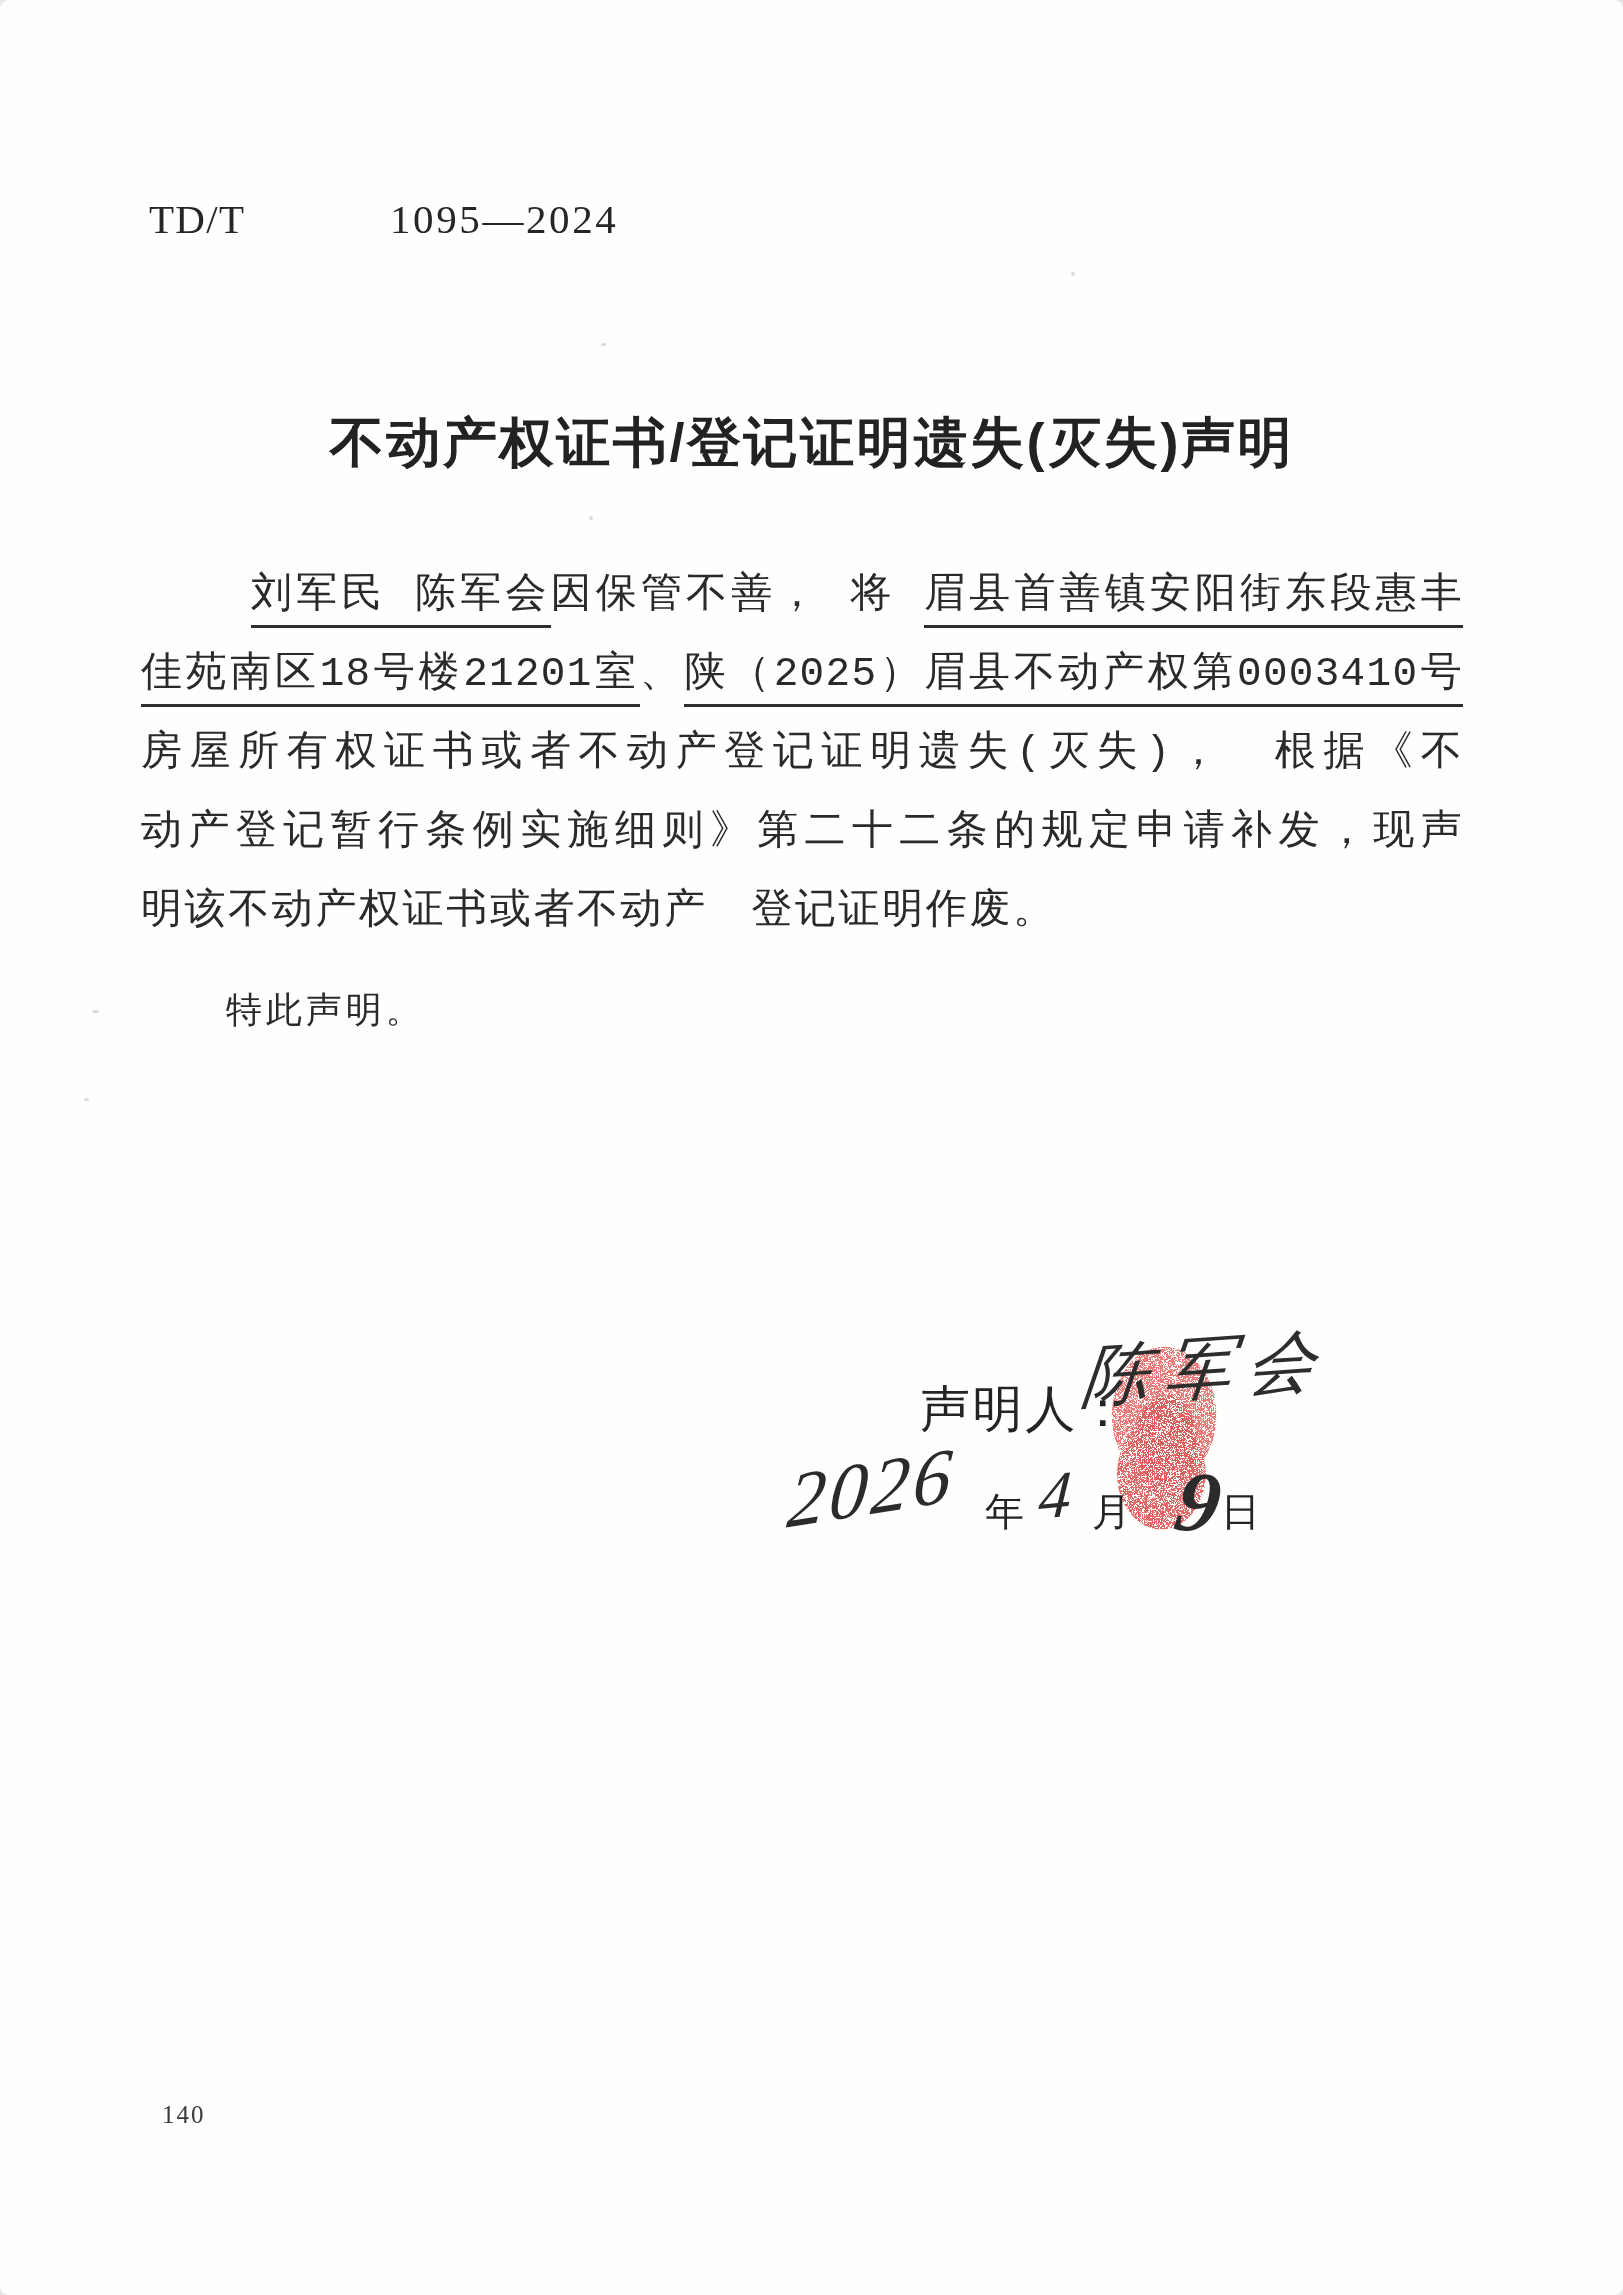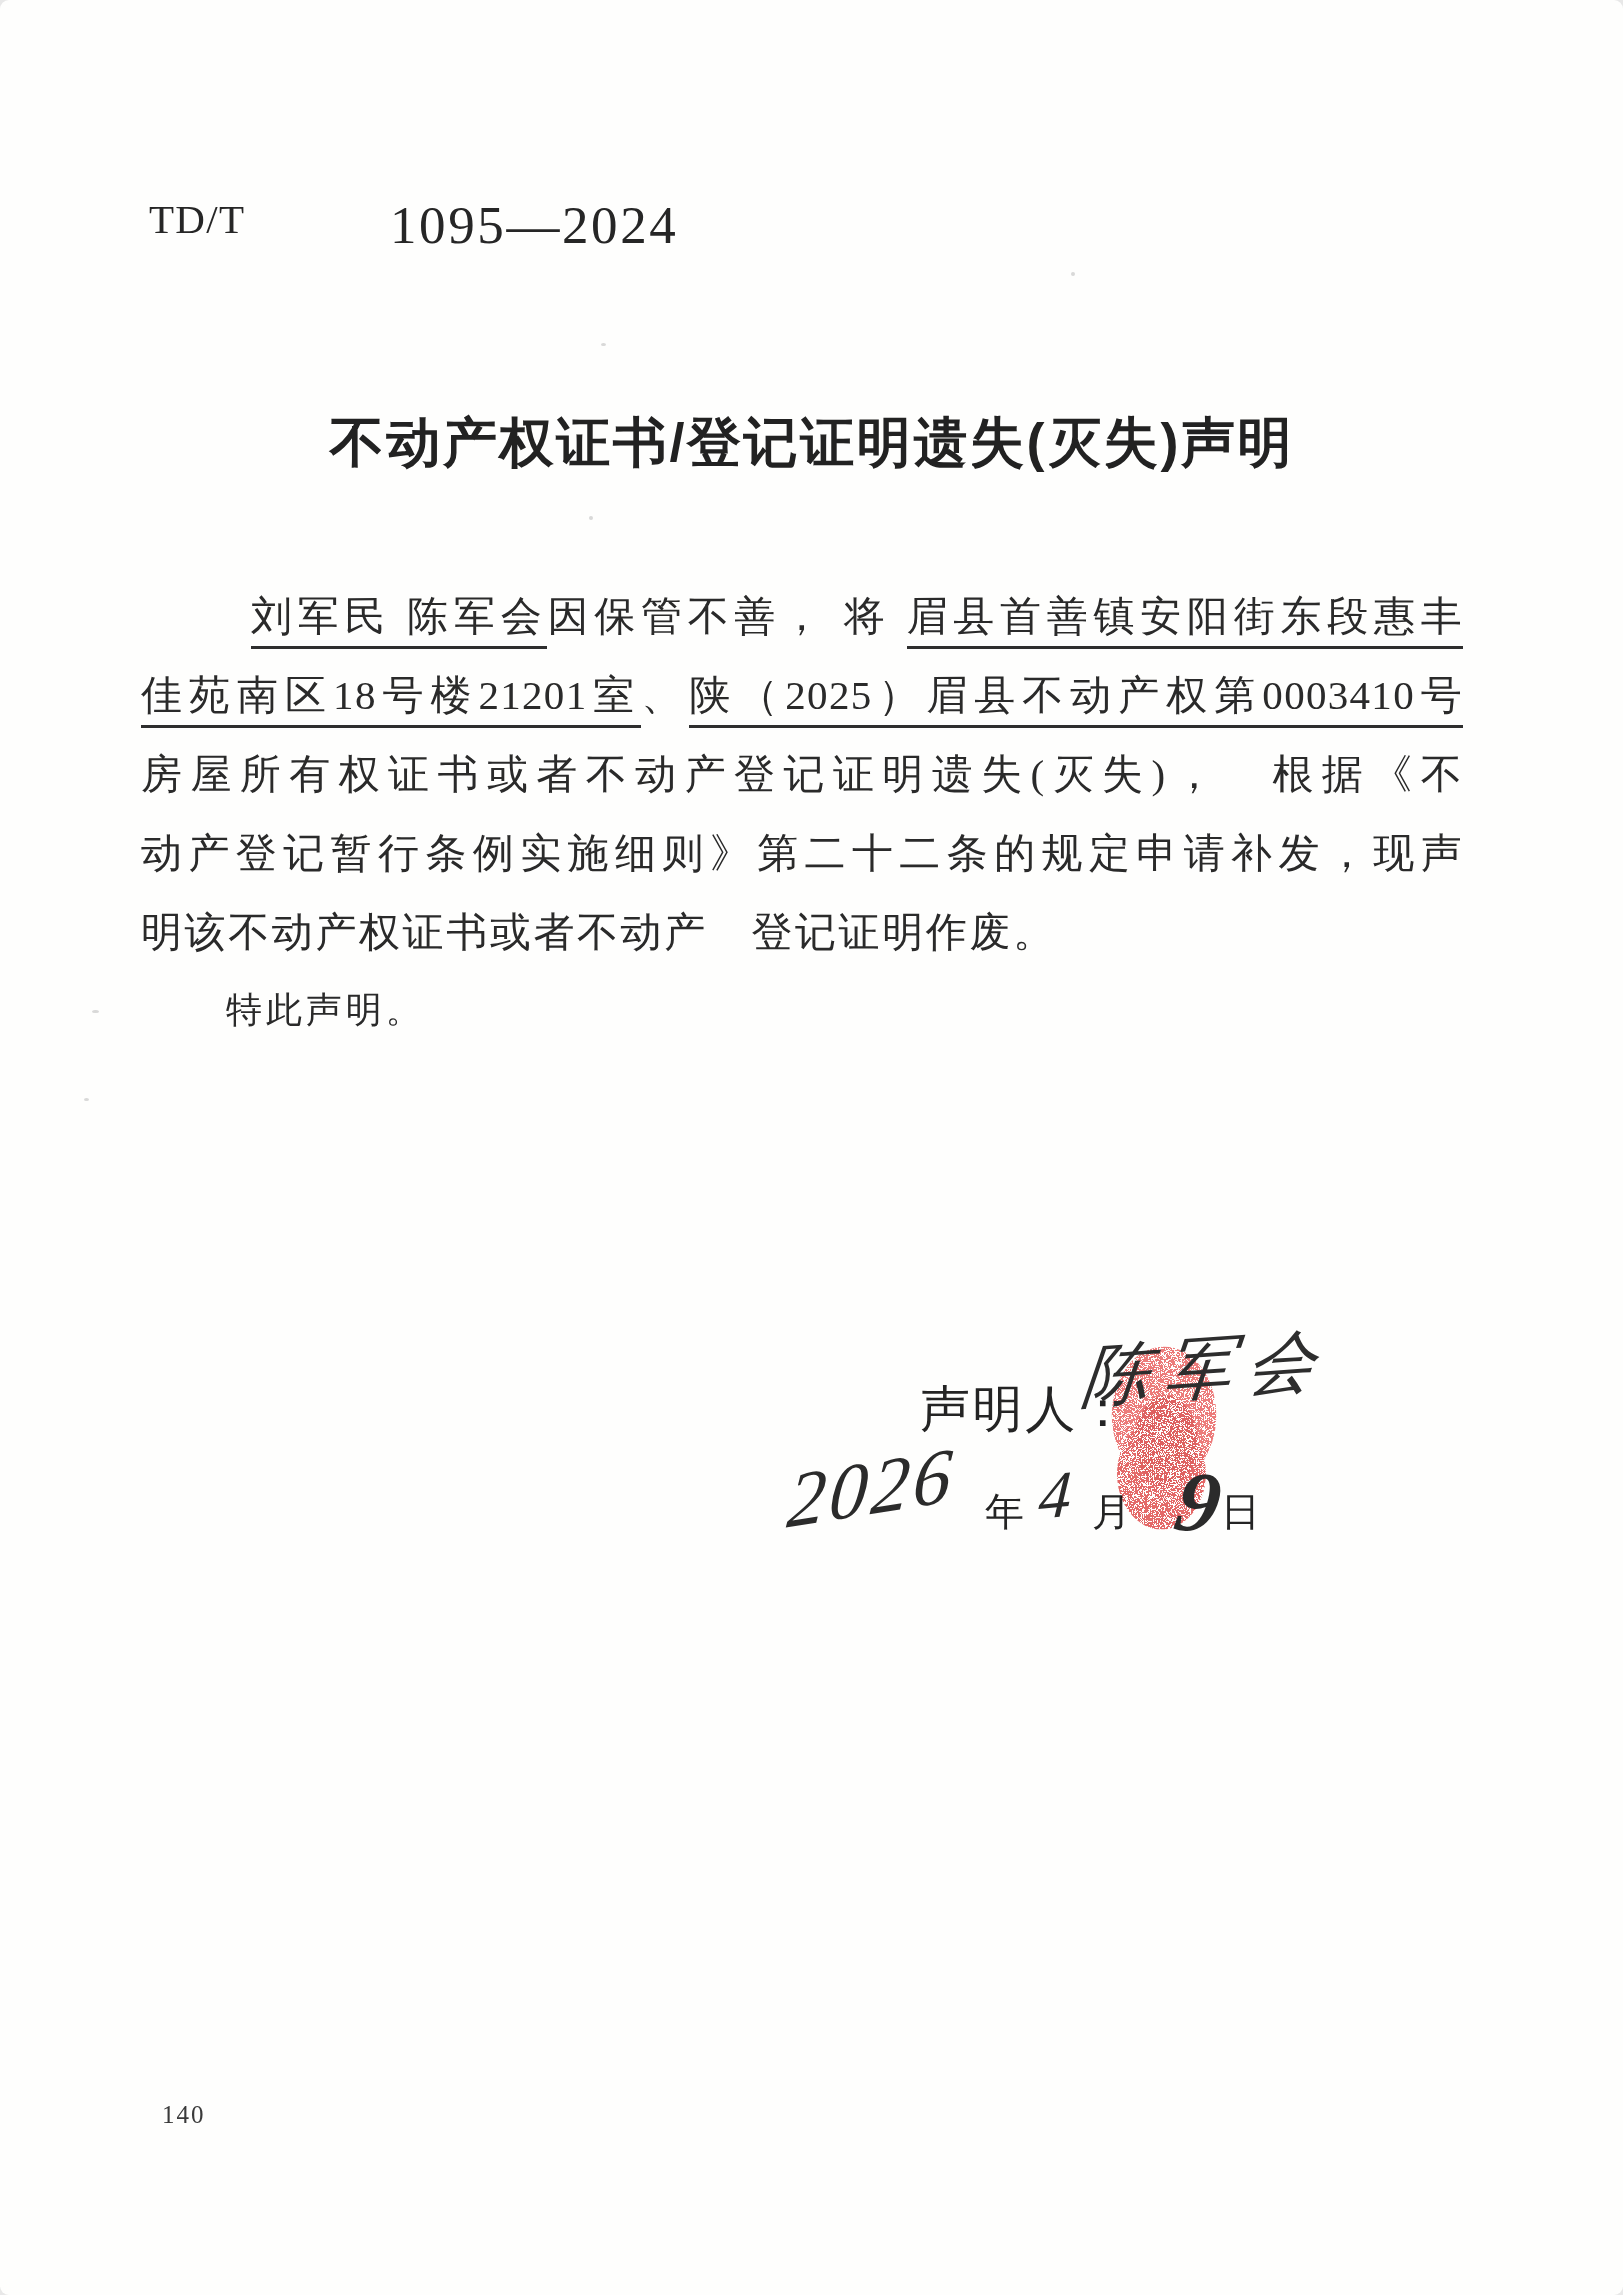--- a/index.html
+++ b/index.html
@@ -5,29 +5,29 @@
   html,body { margin:0; padding:0; background:#e8e8e8; }
   .page {
     position:relative; width:1623px; height:2295px;
     background:#fefefdff; overflow:hidden;
     font-family:"Liberation Serif","DejaVu Serif",serif;
     color:#262626;
     border-radius:9px;
   }
   
   .hdr-code { position:absolute; left:149px; top:195px; font-size:41px; letter-spacing:1.3px; }
-  .hdr-num  { position:absolute; left:390px; top:195px; font-size:53px; letter-spacing:2.6px; }
+  .hdr-num  { position:absolute; left:390px; top:195px; font-size:41px; letter-spacing:2.6px; }
   
   .doc-title {
     position:absolute; left:46px; top:407px; width:1532px; text-align:center;
     font-family:"Liberation Sans","DejaVu Sans",sans-serif;
     font-weight:700; font-size:54px; letter-spacing:2.6px; color:#222;
   }
   
-  .body-block { position:absolute; left:141px; top:577px; width:1322px; font-size:41px; color:#2a2a2a; }
+  .body-block { position:absolute; left:141px; top:556px; width:1322px; font-size:41px; color:#2a2a2a;font-family:Liberation Mono, monospace; }
   .bodyline {
     height:79px; line-height:79px; letter-spacing:1.3px;
     text-align:justify; text-align-last:justify; overflow:hidden; white-space:nowrap;
   }
   .bodyline.indent { padding-left:110px; }
   .bodyline.free { text-align:right; text-align-last:left; letter-spacing:2.6px; }
   .u { border-bottom:3.3px solid #2e2e2e; padding-bottom:6.5px; }
   .closing { position:absolute; left:226px; top:986px; font-size:36px; letter-spacing:3.9px; color:#2a2a2a; }
   
   .sig-label { position:absolute; left:920px; top:1376px; font-size:50px; letter-spacing:2.6px; color:#242424; }

